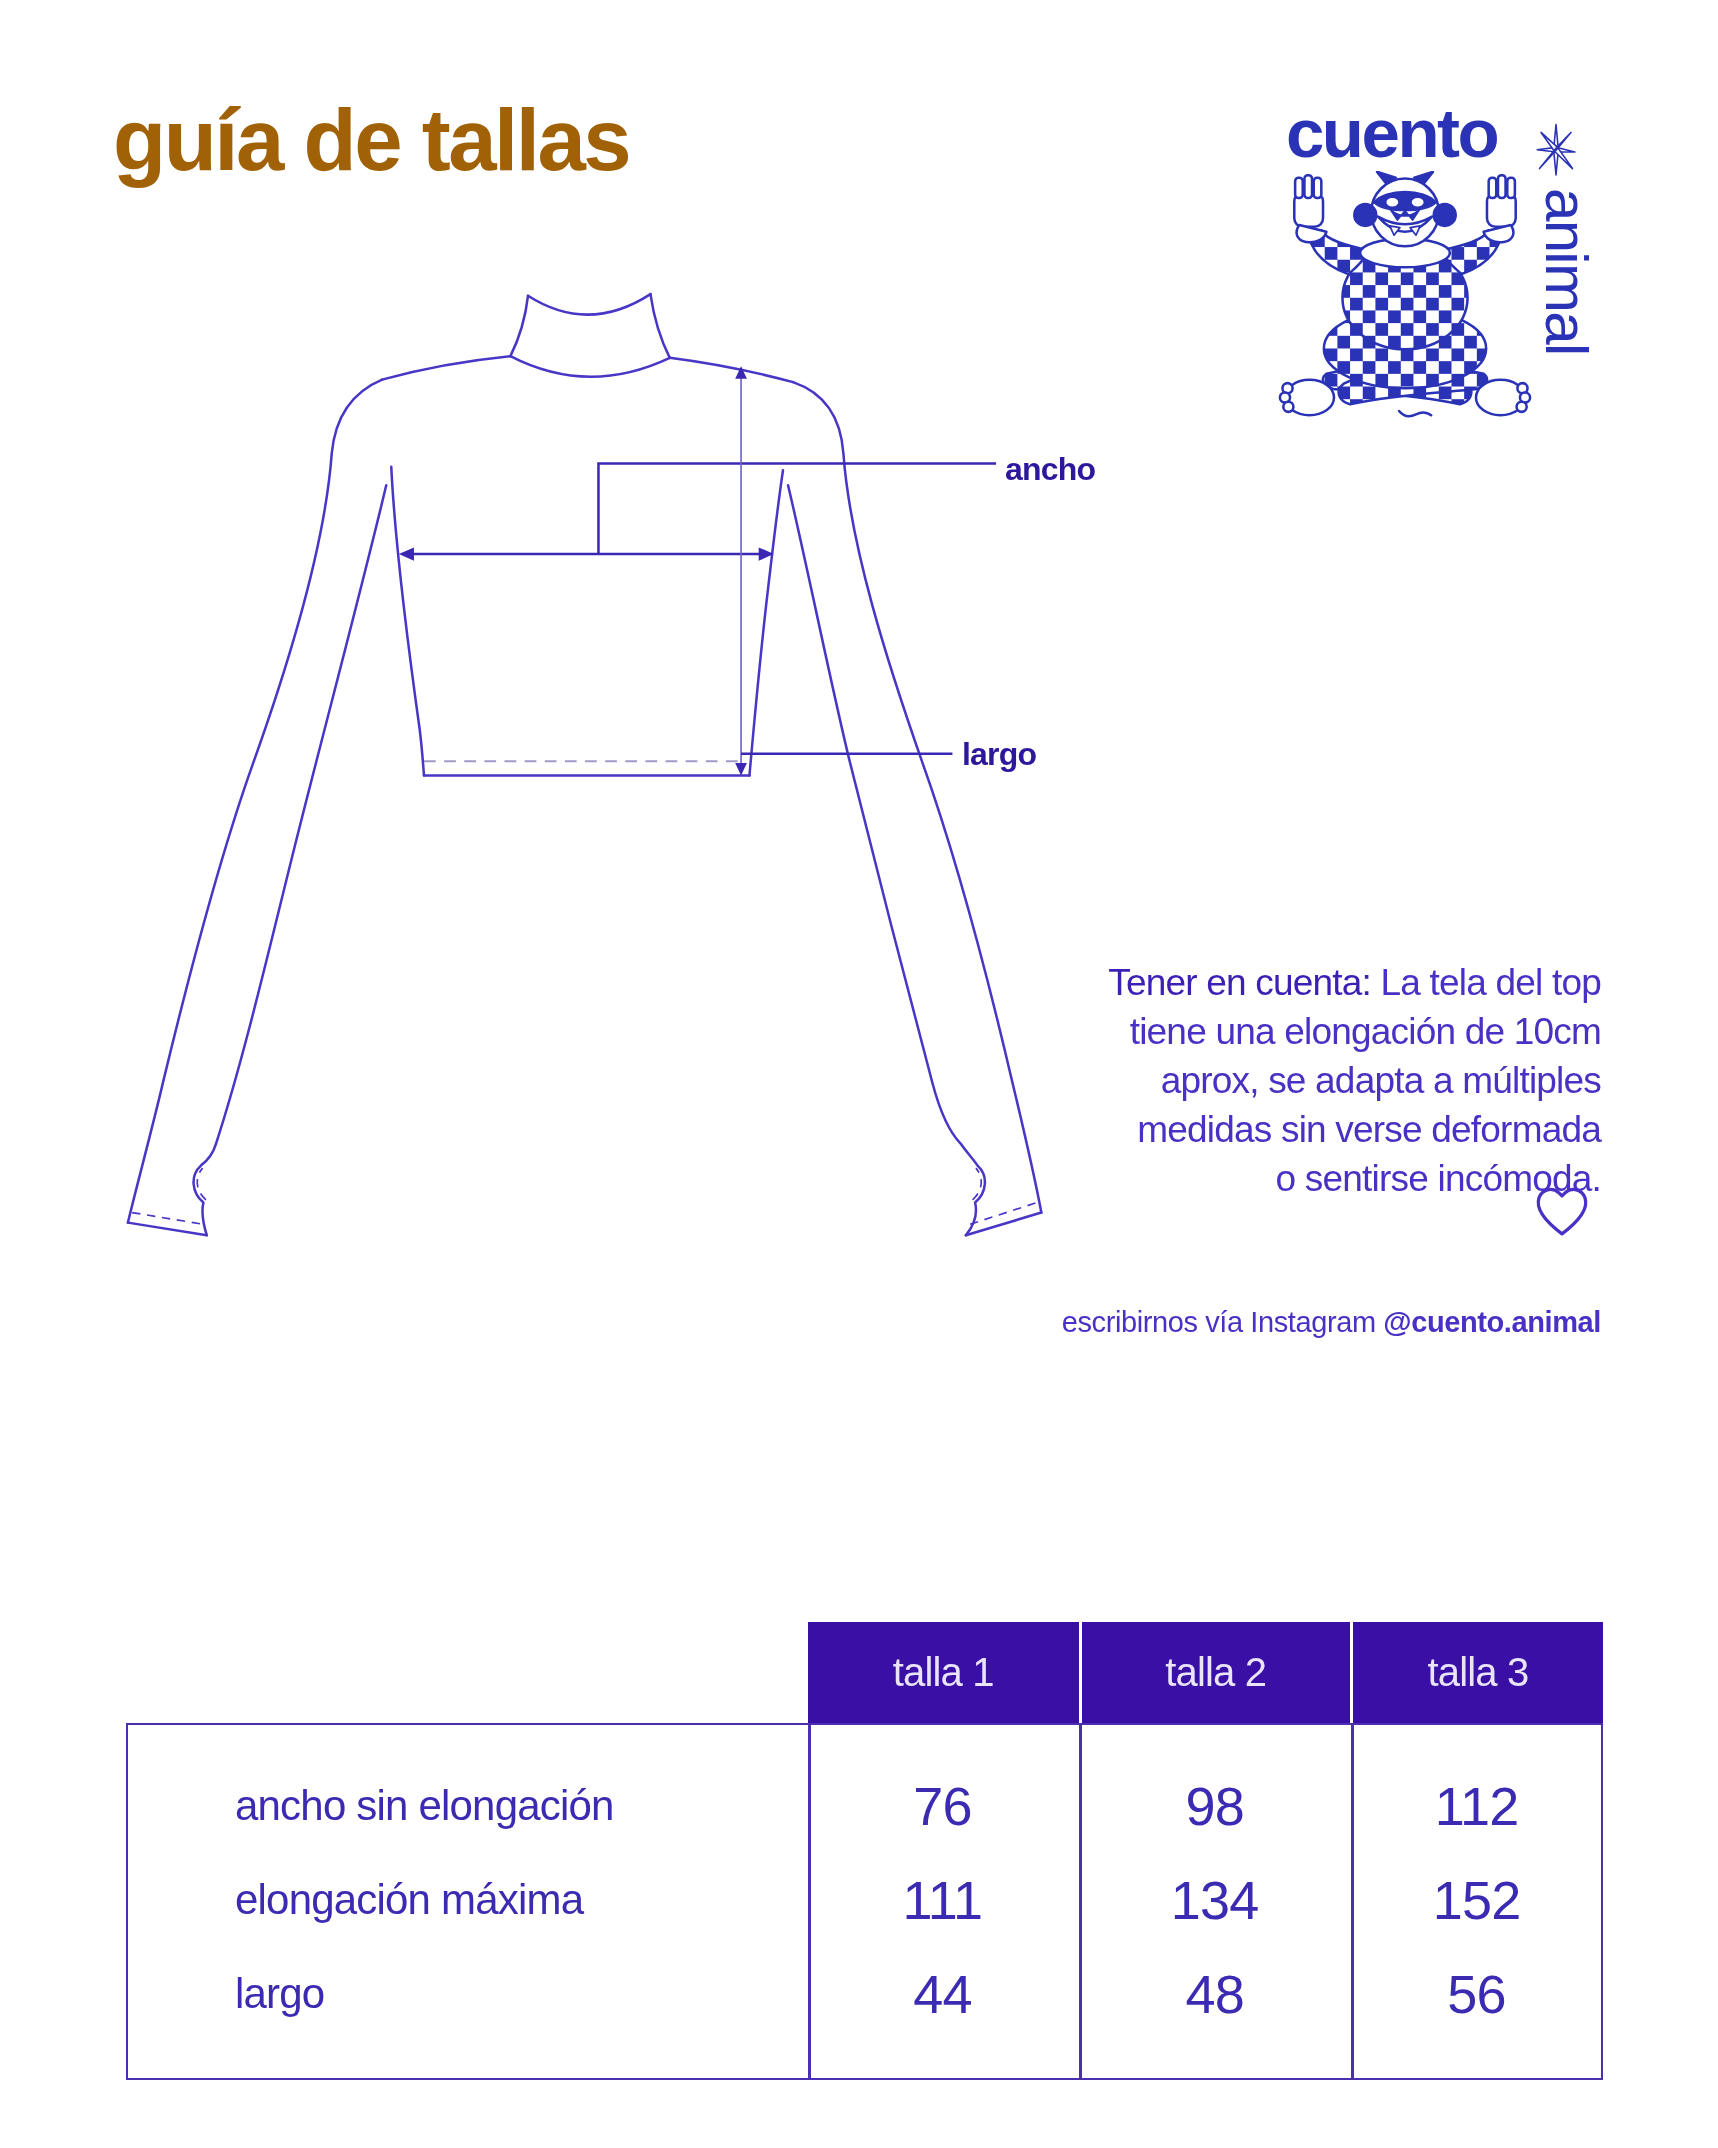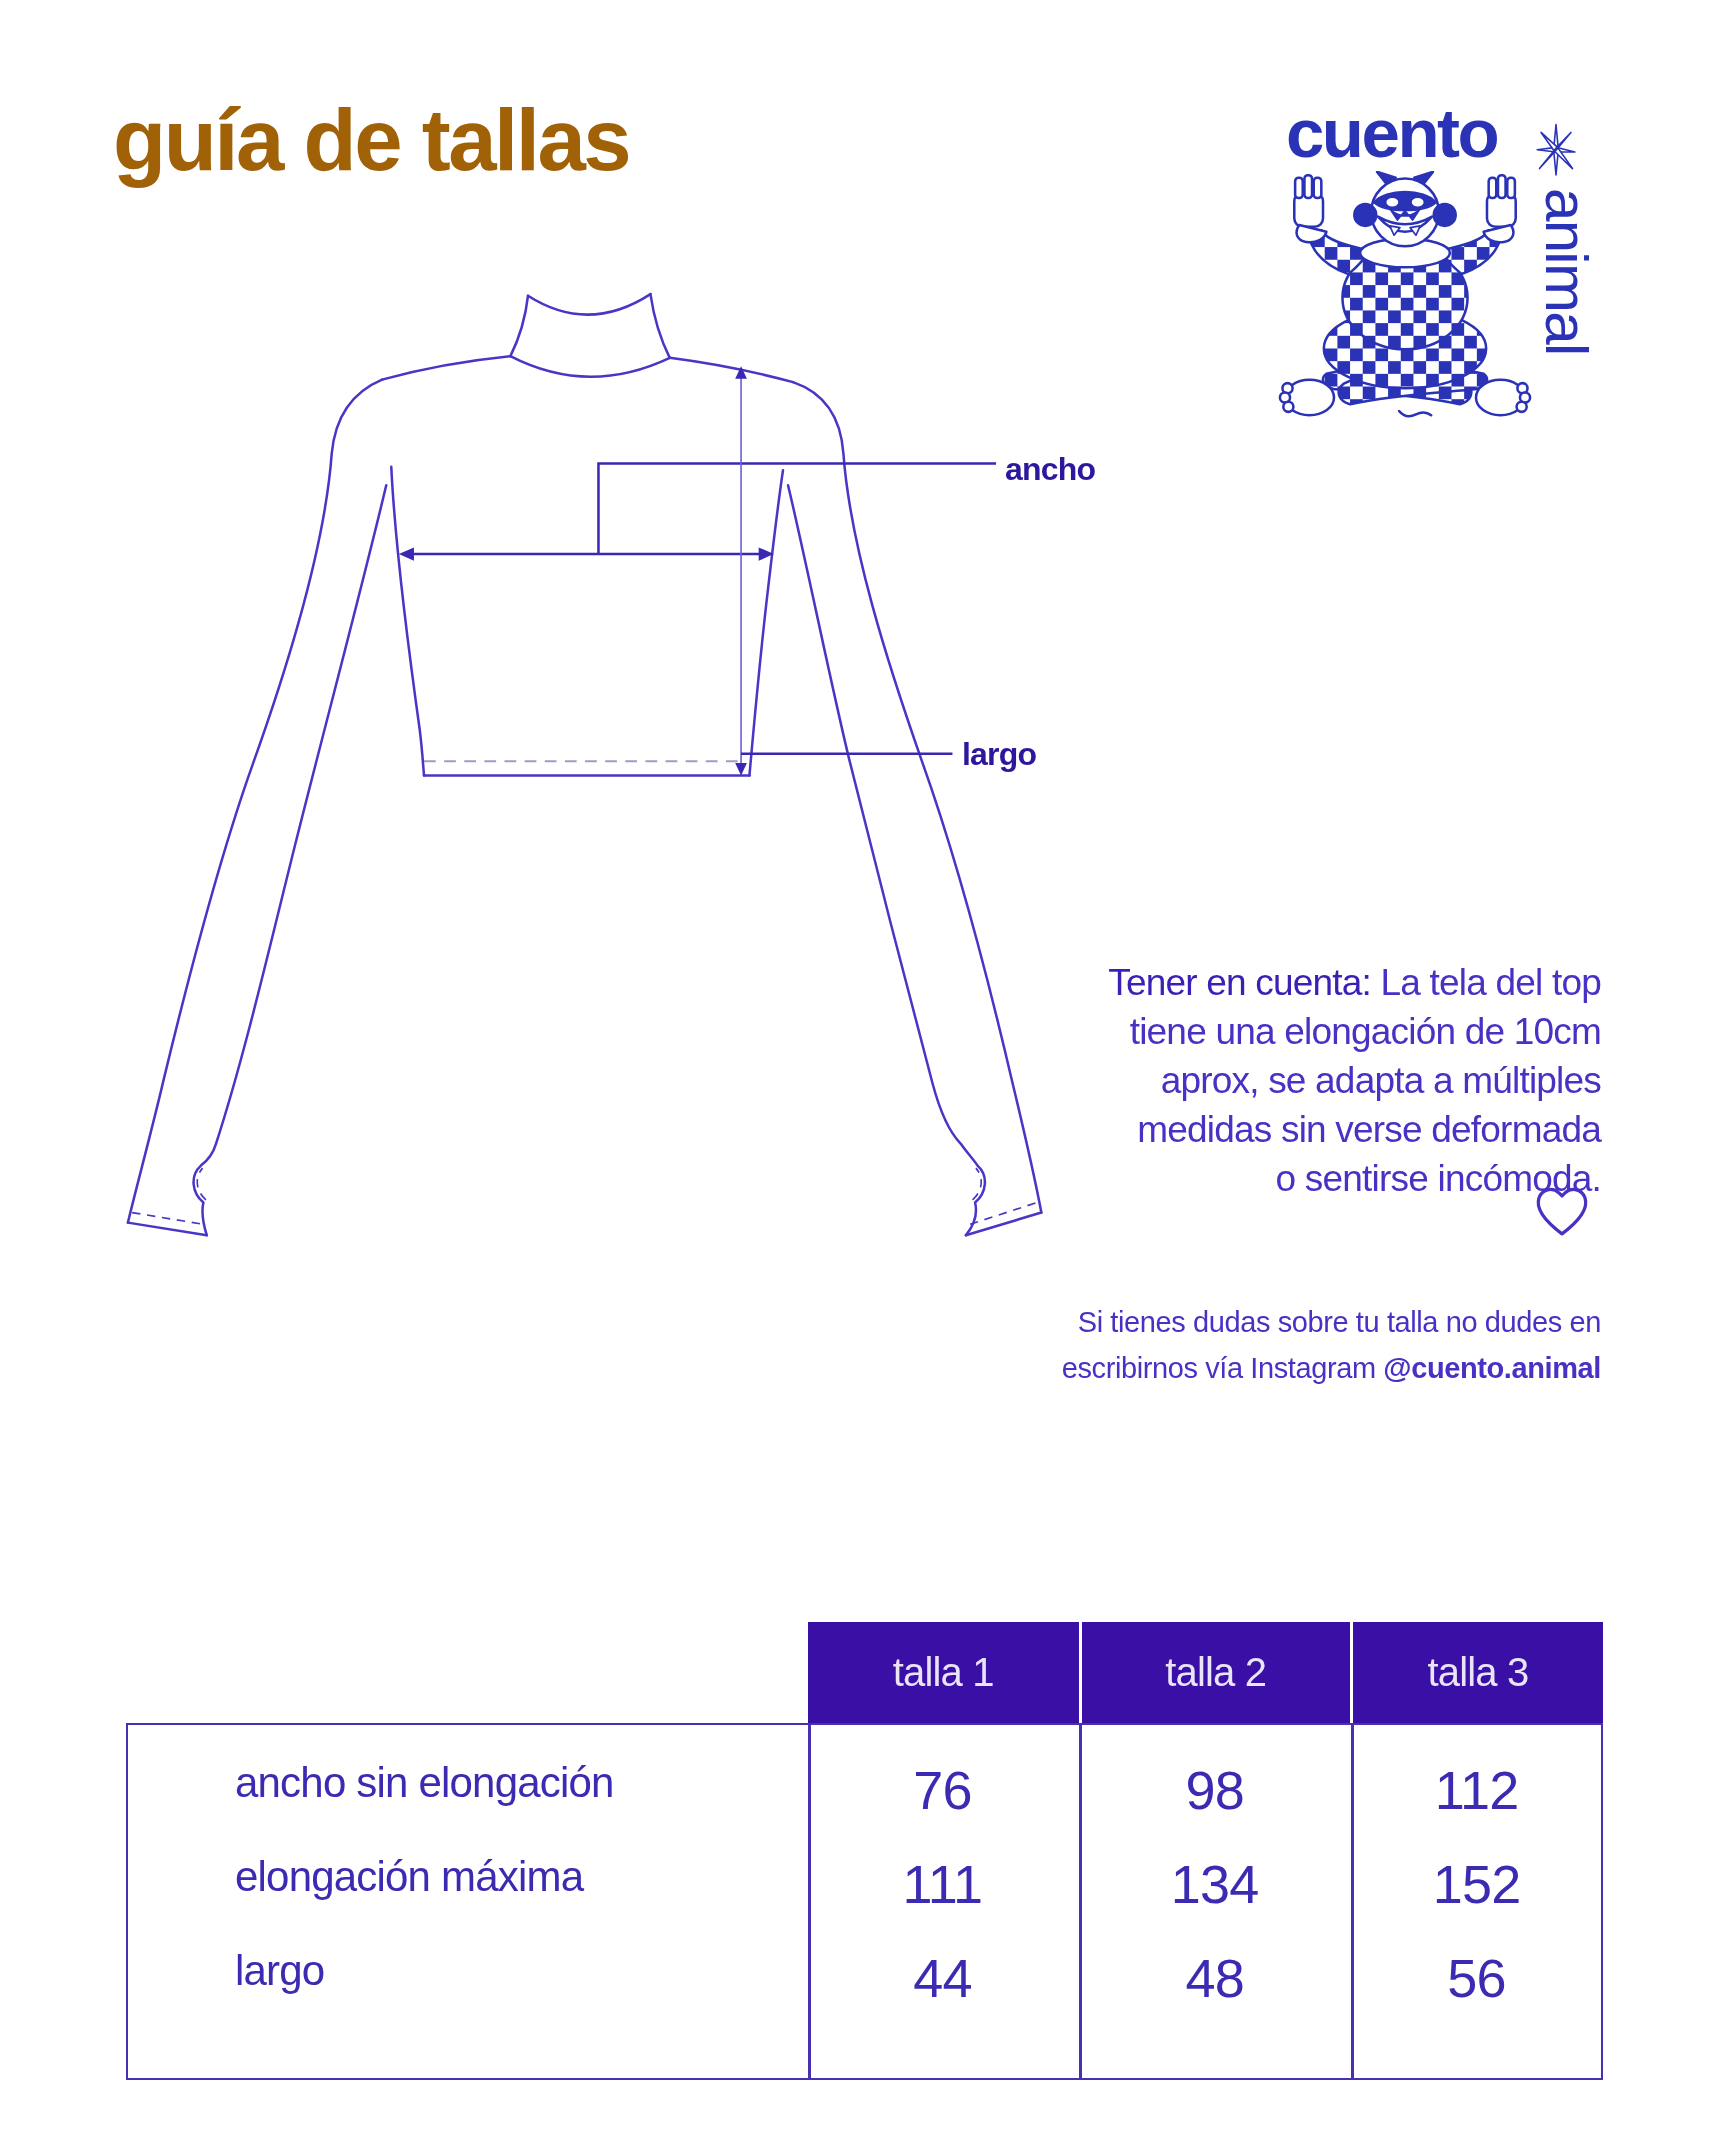--- a/index.html
+++ b/index.html
@@ -39,21 +39,21 @@
   .tablewrap{left:126px;top:1622px;width:1478px;height:460px;}
   .thead{position:absolute;left:682px;top:0;width:795px;height:101px;background:#3a0fa6;
          display:flex;}
   .thcell{height:101px;display:flex;align-items:center;justify-content:center;
           color:#eae4f8;font-size:40px;font-weight:400;letter-spacing:-0.8px;text-align:center;}
   .thcell+.thcell{border-left:3.4px solid #ffffff;}
   .w1{width:271px;} .w2{width:269px;} .w3{width:250px;flex:none;}
   .tbody{position:absolute;left:0;top:101px;width:1473px;height:353px;
          border:2.5px solid #4a2fb0;background:#fff;}
   .vline{position:absolute;top:0;width:2.5px;height:100%;background:#4a2fb0;}
-  .trow{position:absolute;left:0;width:100%;height:94px;display:flex;align-items:flex-start;}
+  .trow{position:absolute;left:0;width:100%;height:94px;display:flex;align-items:center;}
   .tlabel{width:682px;box-sizing:border-box;padding-left:107px;font-size:42px;
           color:#3b2ab2;letter-spacing:-0.8px;}
   .tcell{text-align:center;font-size:54px;color:#3b2ab2;letter-spacing:-0.8px;}
   .tc1{width:271px;} .tc2{width:276px;} .tc3{width:250px;}
 </style>
 </head>
 <body>
 
 <div class="page">
 
@@ -200,21 +200,20 @@
     <div>aprox, se adapta a múltiples</div>
     <div>medidas sin verse deformada</div>
     <div>o sentirse incómoda.</div>
   </div>
 
   <svg class="abs" style="left:1532px;top:1181px;" width="60" height="57" viewBox="0 0 64 60">
     <path d="M32 56 C12 41 4 28 7.5 17.5 C10.5 8.5 21.5 5.5 29 12.5 L32 15.5 L35 12.5 C42.5 5.5 53.5 8.5 56.5 17.5 C60 28 52 41 32 56 Z" fill="none" stroke="#4a30c4" stroke-width="3.5" stroke-linejoin="round"></path>
   </svg>
 
   <div class="abs contact">
-    <div>Si tienes dudas sobre tu talla no dudes en</div>
     <div><span>escribirnos vía Instagram </span><b>@cuento.animal</b></div>
   </div>
 
   <div class="abs tablewrap">
     <div class="thead">
       <div class="thcell w1">talla 1</div>
       <div class="thcell w2">talla 2</div>
       <div class="thcell w3">talla 3</div>
     </div>
     <div class="tbody">

